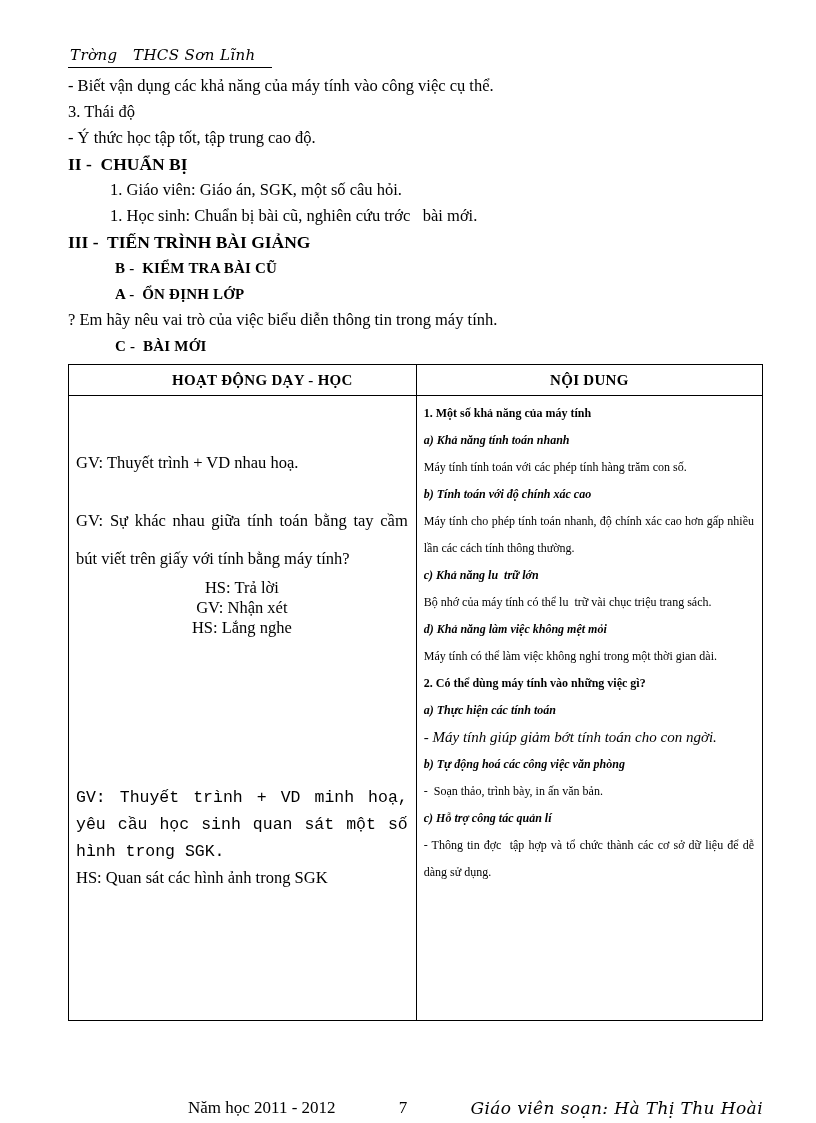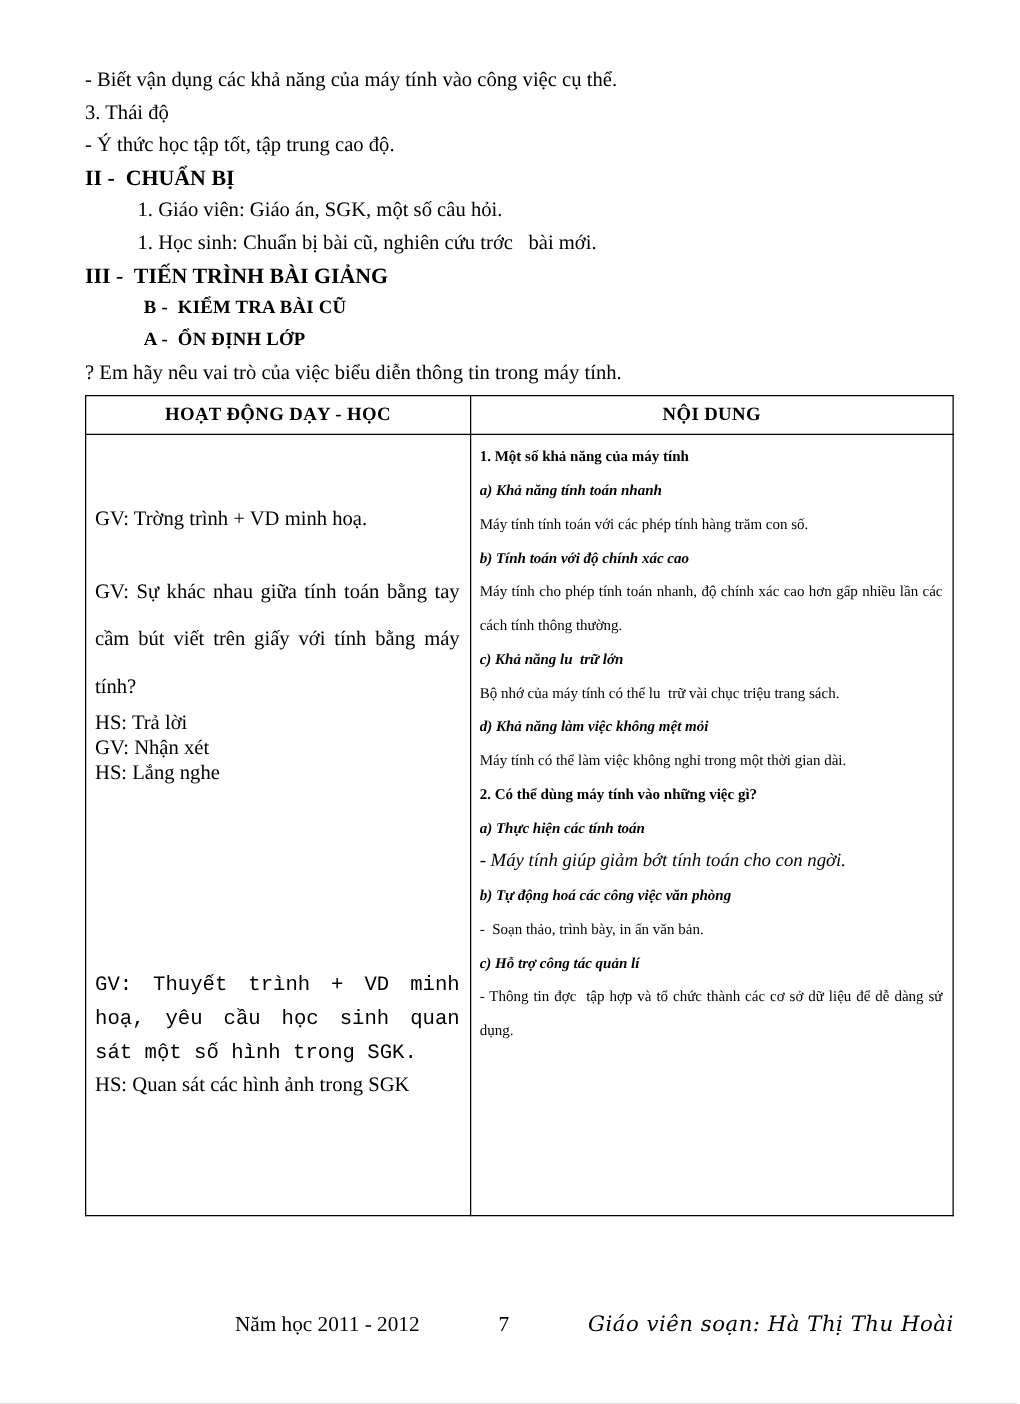--- a/index.html
+++ b/index.html
@@ -13,72 +13,76 @@
 
   .doc{margin-top:5px;}
   .doc p{font-size:16.5px;line-height:26px;margin:0;}
   .doc p.s-h2{font-weight:bold;font-size:17.5px;}
   .doc p.s-ind{padding-left:42px;}
   .doc p.s-h3{font-weight:bold;font-size:15px;padding-left:47px;letter-spacing:.2px;}
 
   table.lesson{border-collapse:collapse;width:100%;margin-top:5px;table-layout:fixed;}
   .lesson th,.lesson td{border:1.5px solid #000;}
   .lesson th{font-size:15px;font-weight:bold;height:30px;text-align:center;letter-spacing:.3px;padding:0;}
-  .lesson th.col-left{width:44.2%;}
+  .lesson th.col-left{width:44.2%;padding-left:40px;}
   .lesson td{vertical-align:top;height:612px;padding:4px 8px 8px 7px;}
 
   .lcol p{font-size:16.5px;line-height:26px;margin:0;}
   .lcol p.s-lead{margin-top:50px;}
   .lcol p.s-block{margin-top:26px;text-align:justify;line-height:38px;}
-  .lcol p.s-tight{line-height:20px;}
+  .lcol p.s-tight{line-height:20px;text-align:center;}
   .lcol p.s-block2{margin-top:146px;text-align:justify;line-height:27px;font-family:Liberation Mono, monospace;}
   .lcol p.s-after{line-height:26px;}
 
   .ncol p{font-size:12px;line-height:27px;margin:0;}
   .ncol p.s-h{font-weight:bold;}
   .ncol p.s-bi{font-weight:bold;font-style:italic;}
   .ncol p.s-nj{text-align:justify;}
   .ncol p.s-sm{font-size:15px;text-align:justify;font-style:italic;}
 
-  .footer{position:absolute;left:68px;right:53px;top:1050px;display:flex;justify-content:space-between;align-items:center;font-size:17px;}
+  .footer{position:absolute;left:68px;right:53px;top:1098px;display:flex;justify-content:space-between;align-items:center;font-size:17px;}
   .footer .f1{margin-left:120px;}
   .footer .f3{letter-spacing:.4px;}
 </style>
 </head>
 <body>
 
 <div class="page">
 
+  <div class="header">
+    <span class="school script">Trờng   THCS Sơn Lĩnh</span>
+  </div>
 
   <div class="doc">
 
   <p class="docp s-n">- Biết vận dụng các khả năng của máy tính vào công việc cụ thể.</p>
       <p class="docp s-n">3. Thái độ</p>
       <p class="docp s-n">- Ý thức học tập tốt, tập trung cao độ.</p>
       <p class="docp s-h2">II -  CHUẨN BỊ</p>
       <p class="docp s-ind">1. Giáo viên: Giáo án, SGK, một số câu hỏi.</p>
       <p class="docp s-ind">1. Học sinh: Chuẩn bị bài cũ, nghiên cứu trớc   bài mới.</p>
       <p class="docp s-h2">III -  TIẾN TRÌNH BÀI GIẢNG</p>
       <p class="docp s-h3">B -  KIỂM TRA BÀI CŨ</p>
       <p class="docp s-h3">A -  ỔN ĐỊNH LỚP</p>
       <p class="docp s-n">? Em hãy nêu vai trò của việc biểu diễn thông tin trong máy tính.</p>
+      <p class="docp s-h3">C -  BÀI MỚI</p>
     </div>
 
   <table class="lesson">
     <thead>
       <tr>
         <th class="col-left">HOẠT ĐỘNG DẠY - HỌC</th>
         <th class="col-right">NỘI DUNG</th>
       </tr>
     </thead>
     <tbody>
       <tr>
         <td class="lcol">
 
-        <p class="s-lead">GV: Trờng trình + VD minh hoạ.</p>
+        <p class="s-lead">GV: Thuyết trình + VD nhau hoạ.</p>
             <p class="s-block">GV: Sự khác nhau giữa tính toán bằng tay cầm bút viết trên giấy với tính bằng máy tính?</p>
             <p class="s-tight">HS: Trả lời</p>
             <p class="s-tight">GV: Nhận xét</p>
             <p class="s-tight">HS: Lắng nghe</p>
             <p class="s-block2">GV: Thuyết trình + VD minh hoạ, yêu cầu học sinh quan sát một số hình trong SGK.</p>
             <p class="s-after">HS: Quan sát các hình ảnh trong SGK</p>
           </td>
         <td class="ncol">
 
         <p class="s-h">1. Một số khả năng của máy tính</p>

